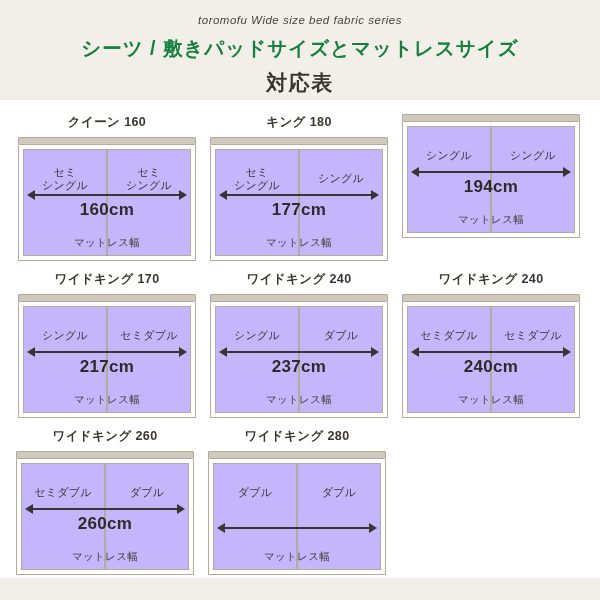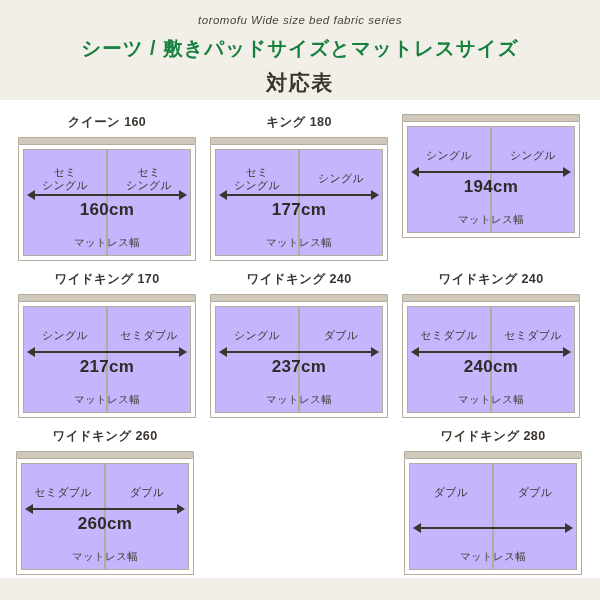--- a/index.html
+++ b/index.html
@@ -172,21 +172,21 @@
   .measure-caption {
     font-size: 10.5px;
     color: #4a443c;
     letter-spacing: 0.3px;
     margin-top: 17px;
   }
   .row-2 .cell, .row-3 .cell {
     width: 178px;
   }
   .row-3 {
-    justify-content: space-between;
+    justify-content: flex-start;
   }
   .footer-bar {
     position: absolute;
     left: 0;
     bottom: 0;
     width: 600px;
     height: 22px;
     background: #f2efe9;
   }
 </style>

